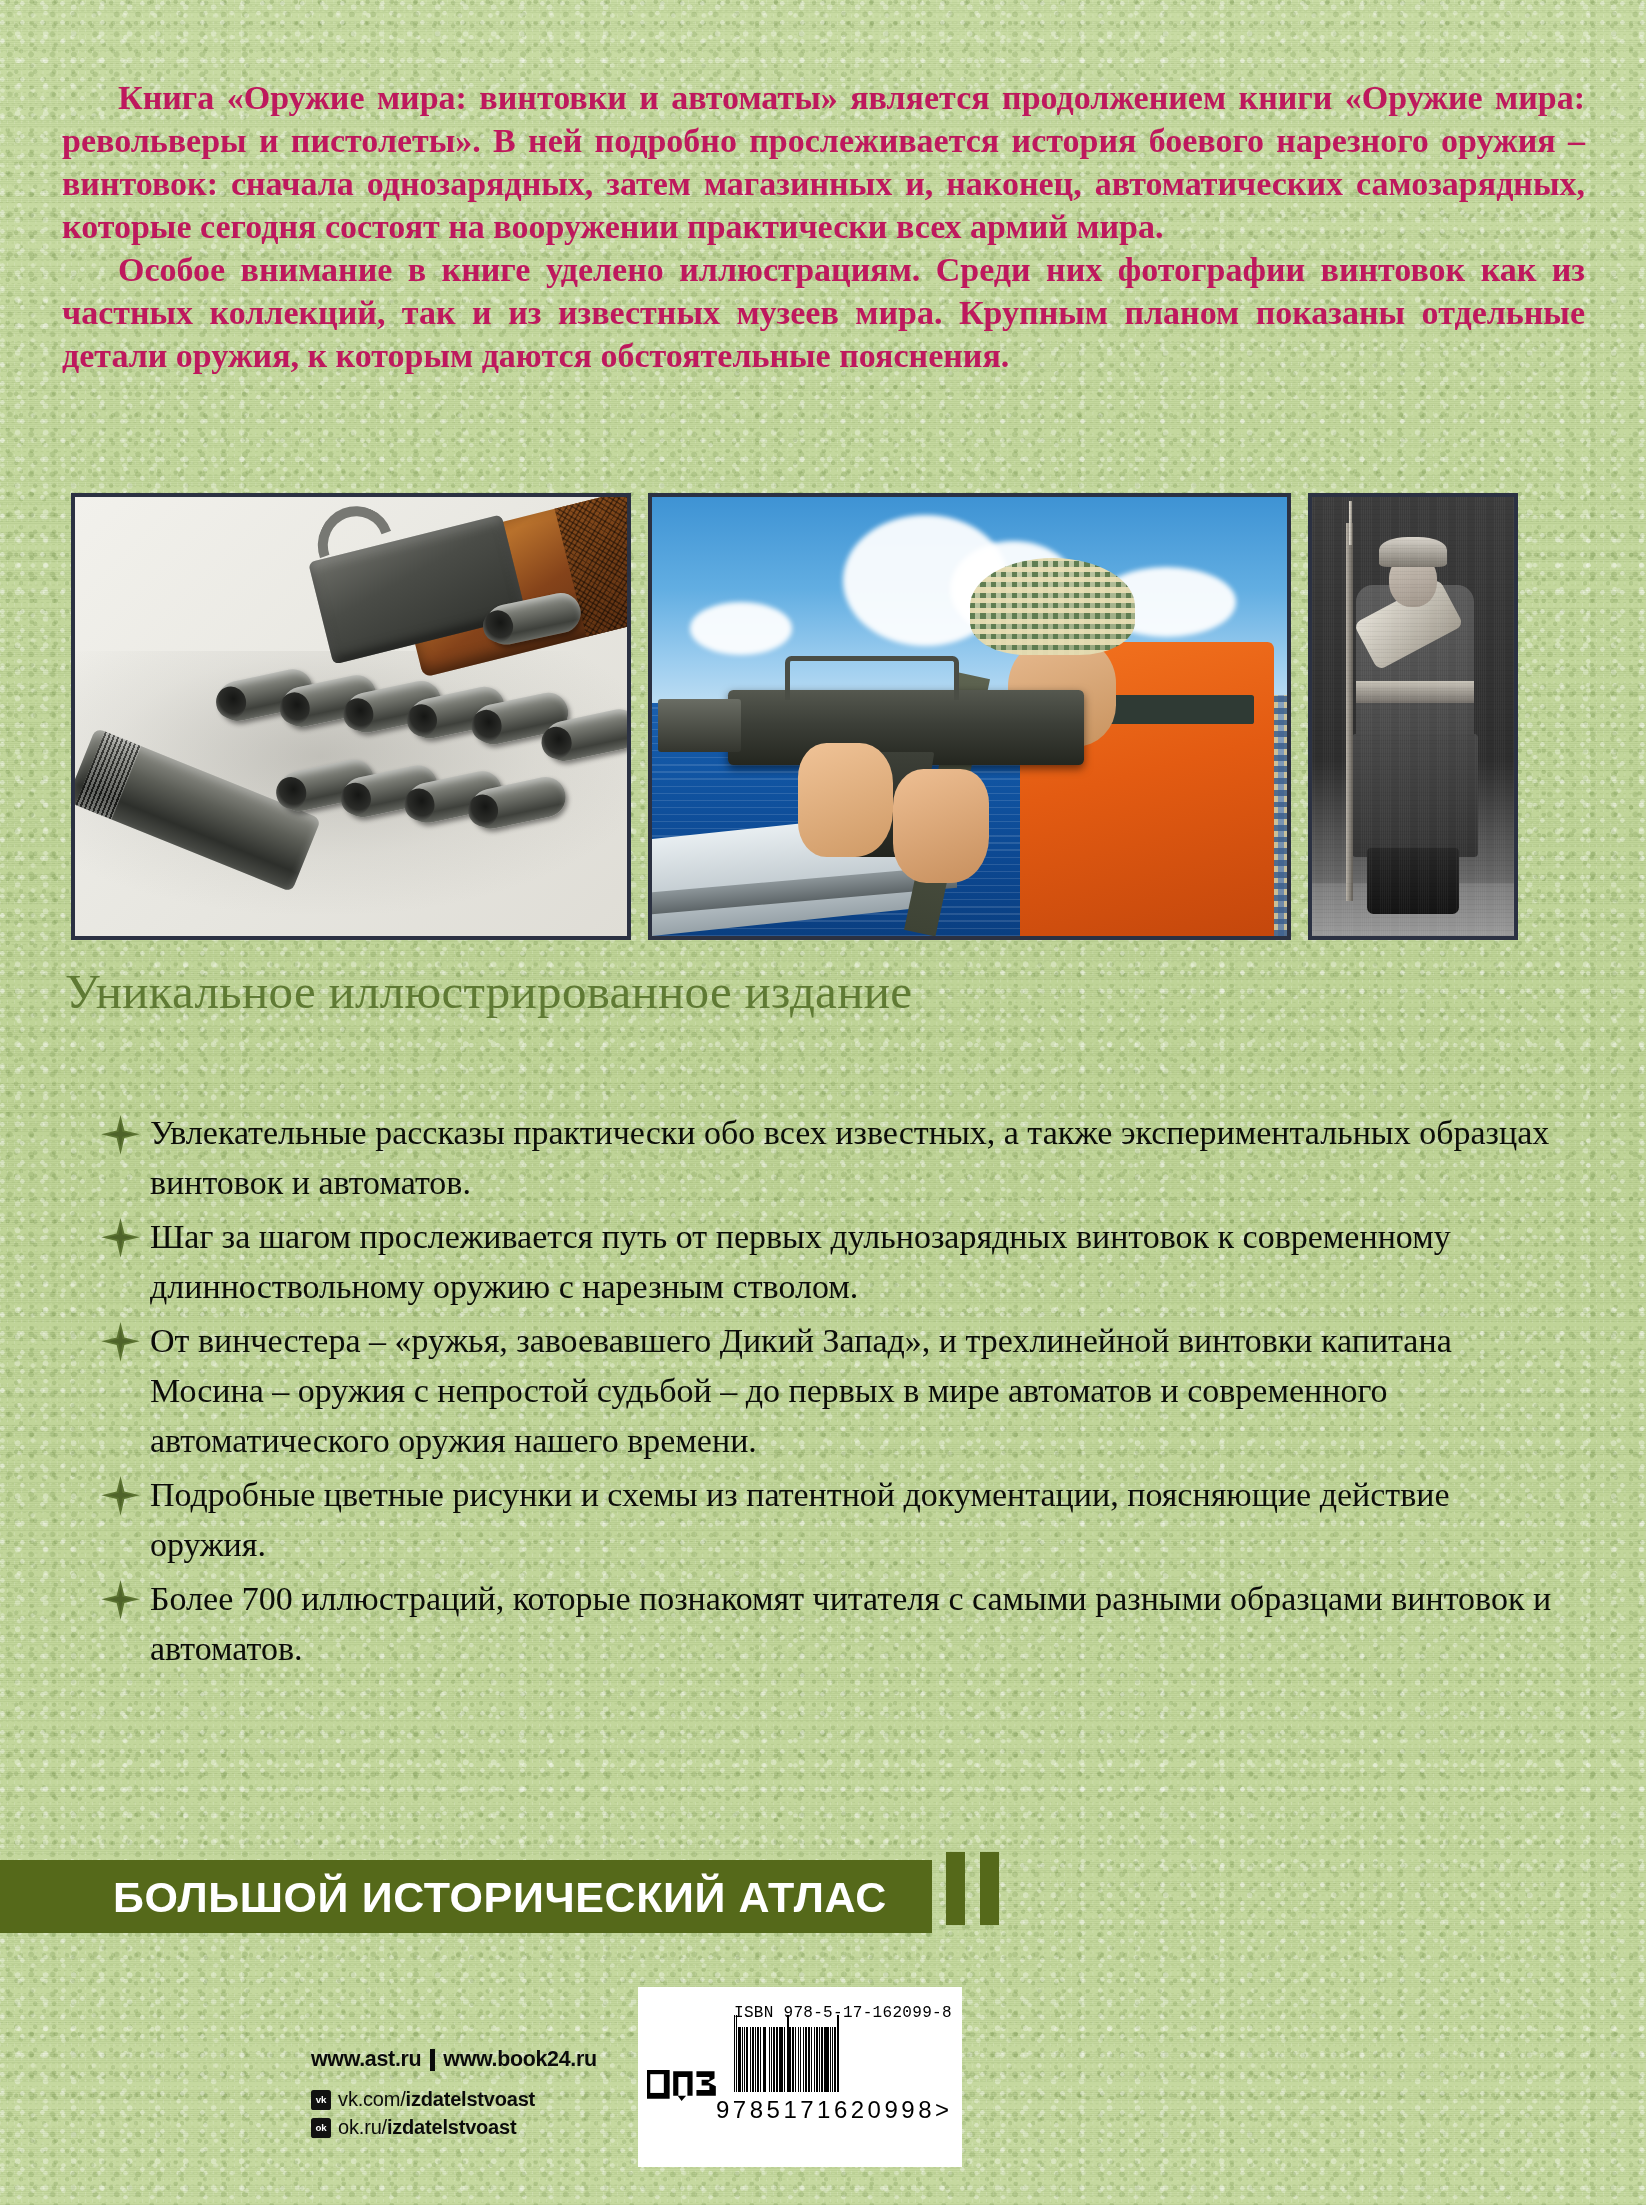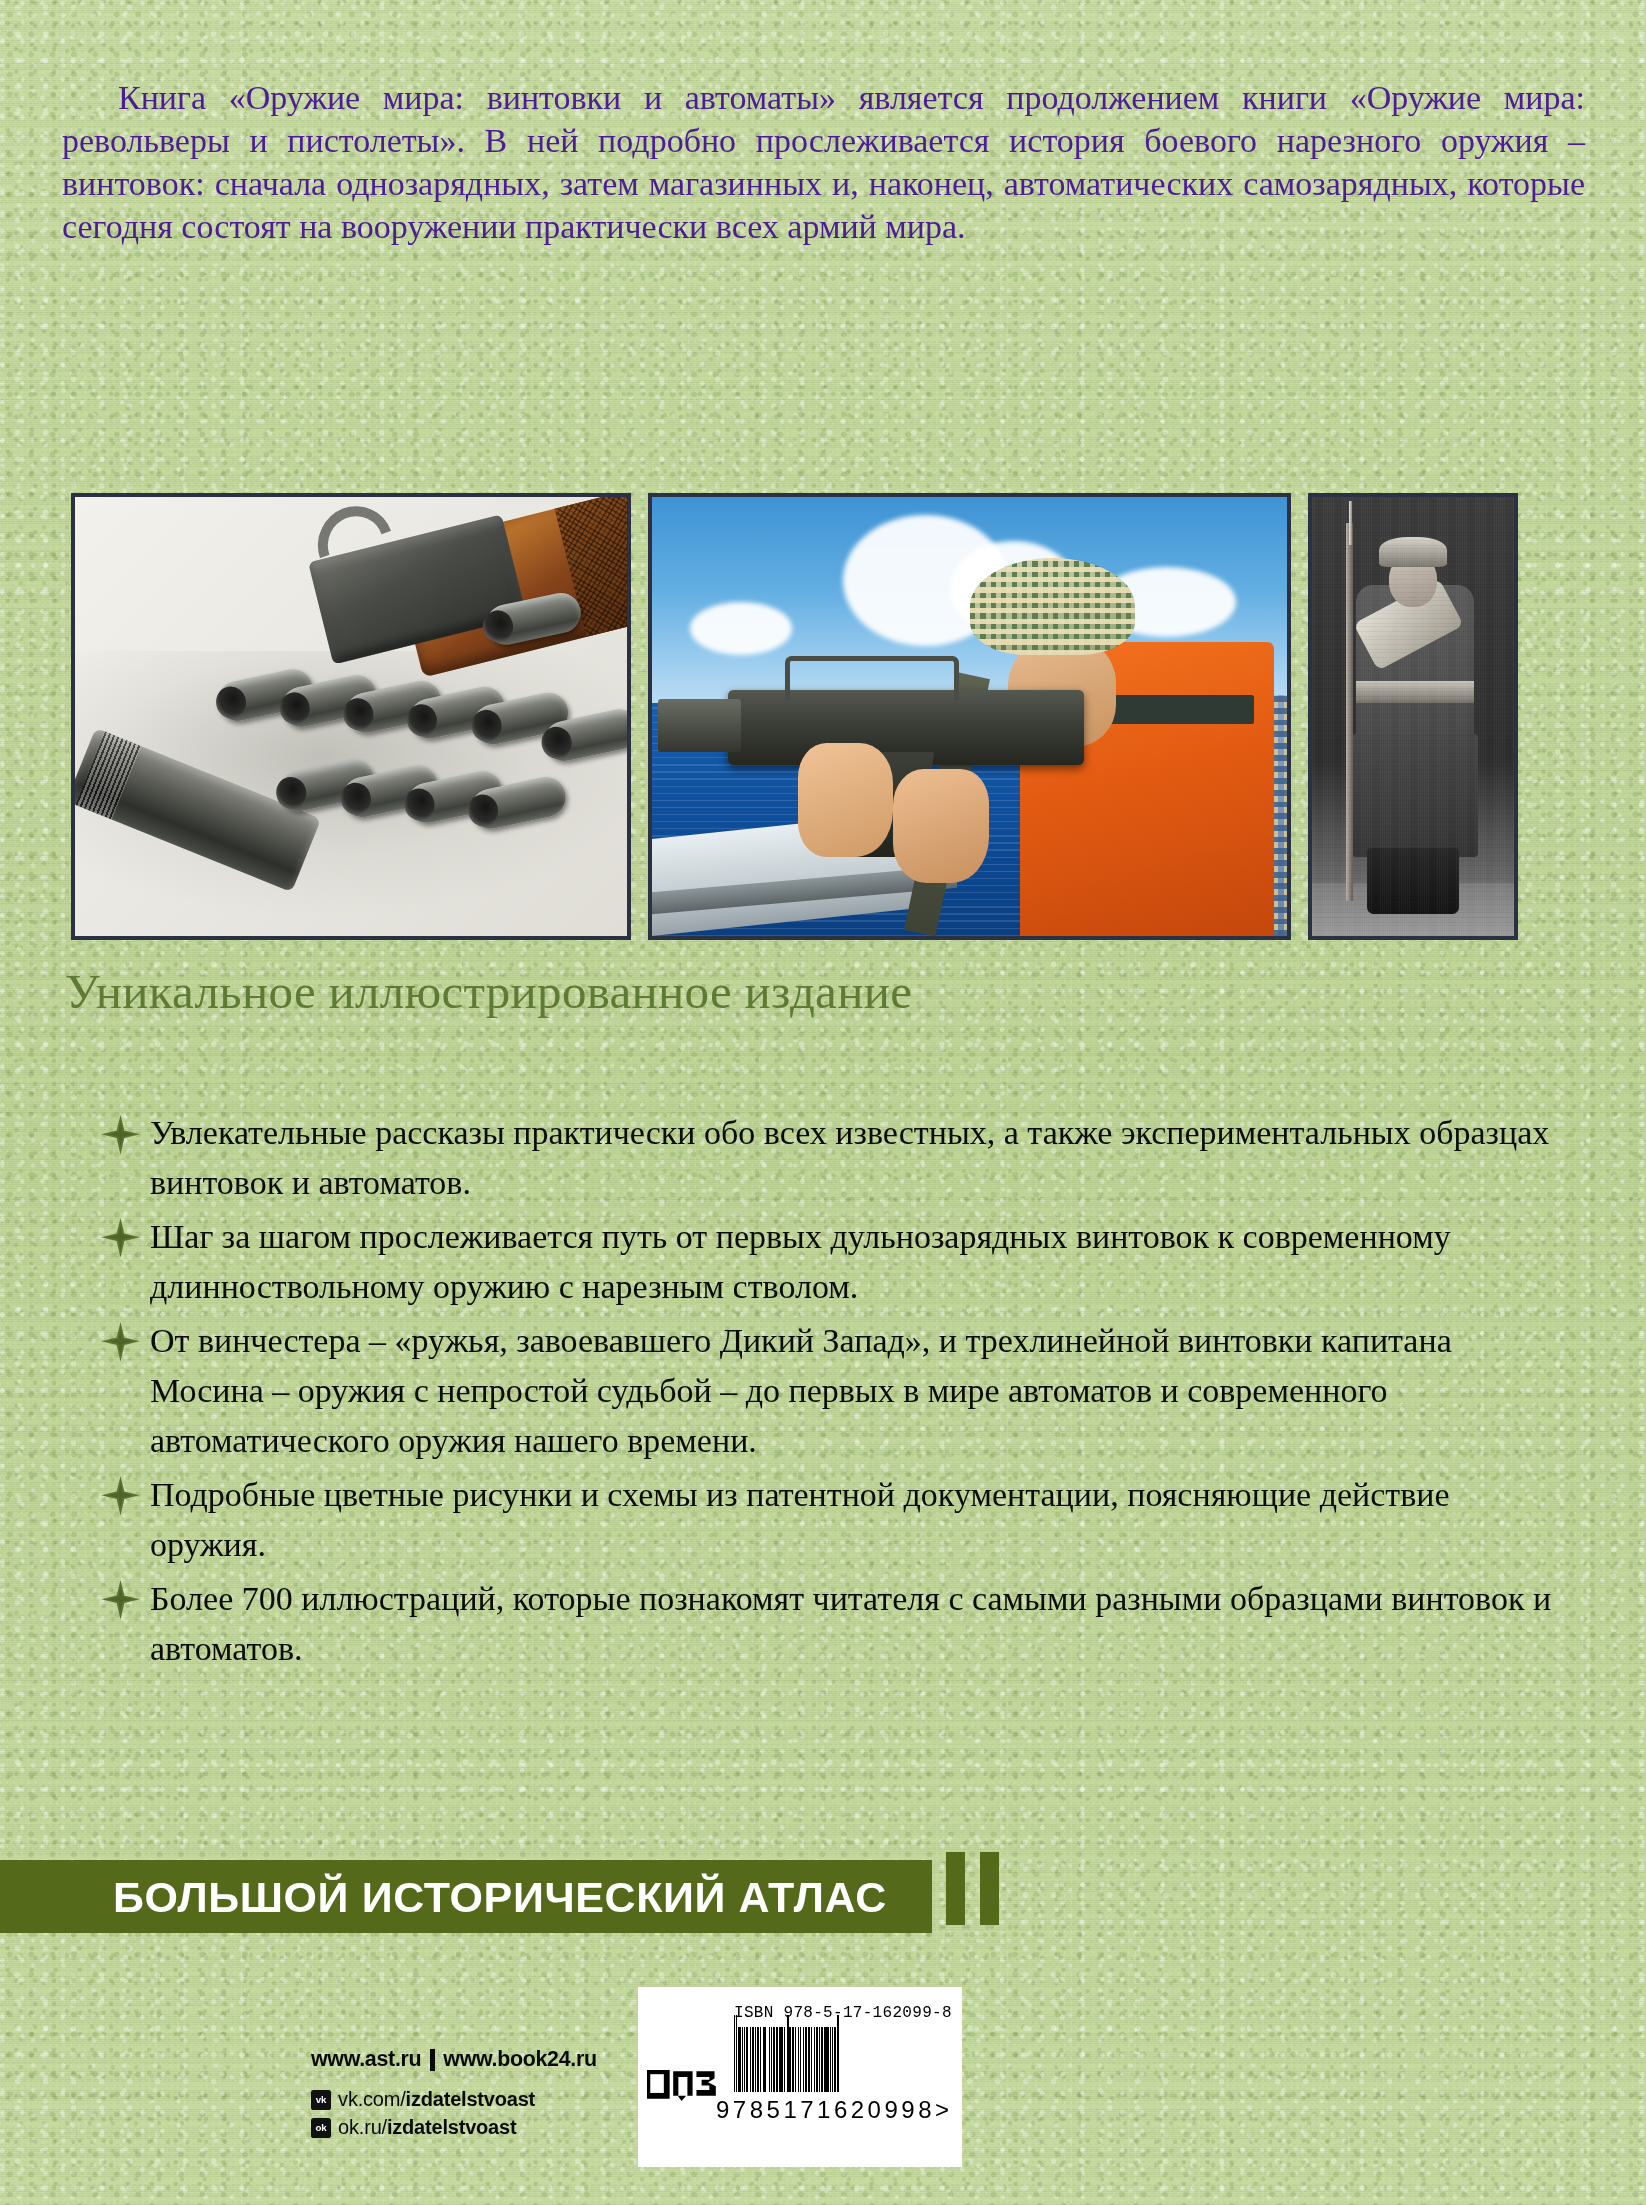--- a/index.html
+++ b/index.html
@@ -36,23 +36,24 @@
     position:absolute;inset:0;opacity:.30;mix-blend-mode:multiply;pointer-events:none;
     background-image:
       repeating-linear-gradient(0deg, rgba(110,140,75,.25) 0 0.6px, transparent 0.6px 1.9px),
       repeating-linear-gradient(90deg, rgba(255,255,255,.20) 0 0.6px, transparent 0.6px 2.6px);
   }
   #wrap{position:absolute;inset:0;}
 
   
   .intro{
     position:absolute;left:62px;top:76px;width:1523px;
-    font-size:34px;line-height:43px;color:#4c1d95;
+    font-size:34px;line-height:43px;color:#be185d;
     text-align:justify;
     font-family:"Liberation Serif", serif;
+    font-weight:bold;
   }
   .intro p{margin:0;text-indent:56px;}
 
   
   .photos{position:absolute;left:71px;top:493px;width:1510px;height:447px;
           display:flex;gap:17px;}
   .photo{border:4.5px solid #2b3142;overflow:hidden;position:relative;background:#ddd;}
   .p1{width:552px;}
   .p2{width:635px;}
   .p3{width:202px;}
@@ -226,20 +227,21 @@
 </head>
 <body>
 
 <div id="paper"></div>
 <div id="grain"></div>
 
 <div id="wrap">
 
   <div class="intro">
     <p>Книга «Оружие мира: винтовки и автоматы» является продолжением книги «Оружие мира: револьверы и пистолеты». В ней подробно прослеживается история боевого нарезного оружия – винтовок: сначала однозарядных, затем магазинных и, наконец, автоматических самозарядных, которые сегодня состоят на вооружении практически всех армий мира.</p>
+    <p>Особое внимание в книге уделено иллюстрациям. Среди них фотографии винтовок как из частных коллекций, так и из известных музеев мира. Крупным планом показаны отдельные детали оружия, к которым даются обстоятельные пояснения.</p>
   </div>
 
   <div class="photos">
 
     <div class="photo p1">
       <div class="inner ph1-bg">
         <div class="ph1-shadow"></div>
         <div class="stock"></div>
         <div class="receiver"></div>
         <div class="hook"></div>

